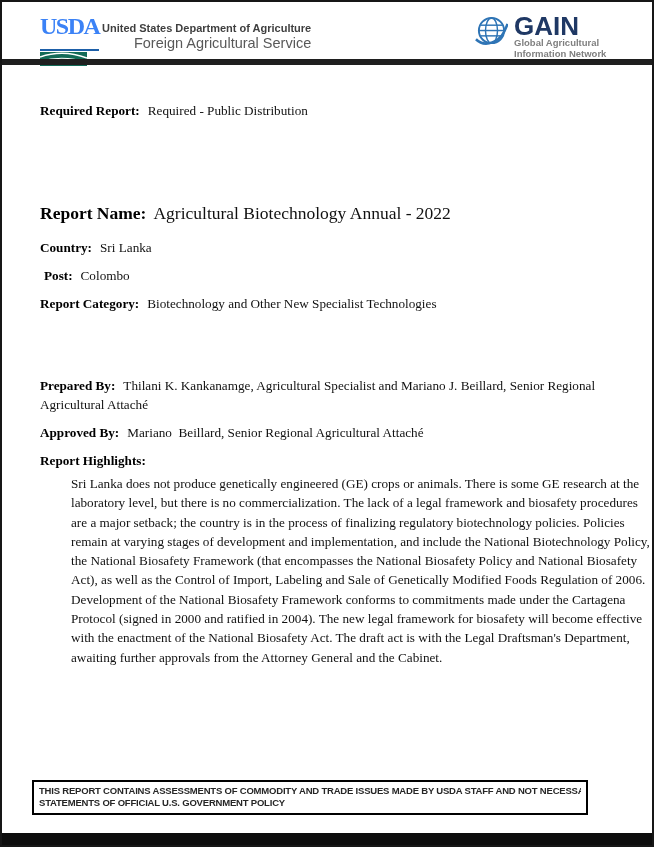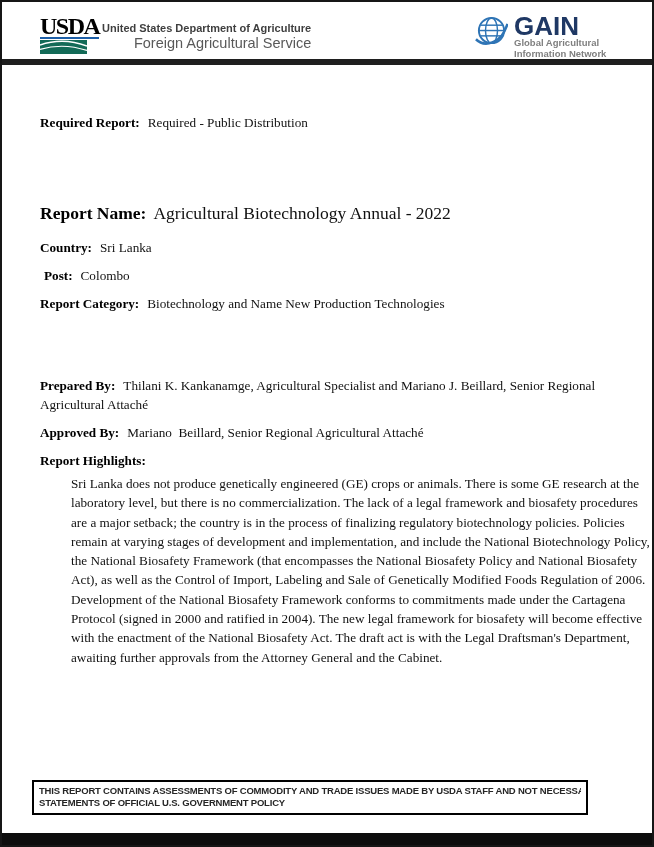--- a/index.html
+++ b/index.html
@@ -11,42 +11,42 @@
     background:#ffffff;
     font-family:"Liberation Serif", serif;
     color:#111;
     overflow:hidden;
   }
   
   .usda-logo{position:absolute;left:38px;top:13px;width:58px;}
   .usda-word{
     font-family:"Liberation Serif", serif;
     font-weight:bold;font-size:24px;line-height:22px;
-    letter-spacing:-1.5px;color:#000000;
-    border-bottom:2px solid #1d5fa8;display:inline-block;padding-bottom:0;
+    letter-spacing:-1.5px;color:#3b82f6;
+    border-bottom:2px solid #1d5fa8;display:inline-block;padding-bottom:12px;
   }
   .usda-field{display:block;margin-top:1px;}
   .dept{position:absolute;left:100px;top:20px;font-family:"Liberation Sans", sans-serif;text-align:right;}
   .dept-line1{font-size:11px;font-weight:bold;color:#3f3f3f;line-height:13px;}
   .dept-line2{font-size:14.5px;font-weight:400;color:#595959;line-height:17px;}
   .gain{position:absolute;left:473px;top:12px;display:flex;align-items:flex-start;}
   .gain-globe{margin-right:6px;margin-top:1px;}
   .gain-word{
     font-family:"Liberation Sans", sans-serif;font-weight:bold;
     font-size:26px;line-height:24px;color:#1f3864;letter-spacing:0px;
   }
   .gain-sub{font-family:"Liberation Sans", sans-serif;font-size:9.5px;font-weight:bold;
     color:#7f7f7f;line-height:10.5px;}
   .divider{position:absolute;left:0;top:57px;width:100%;height:6px;background:#1f1f1f;}
   
   .blk{position:absolute;font-size:13.2px;line-height:19.3px;}
   .lbl{font-weight:bold;color:#000;}
   .val{margin-left:8px;}
   .val-pre{white-space:pre-wrap;}
-  .meta-required{left:38px;top:111px;}
+  .meta-required{left:38px;top:99px;}
   .meta-date{left:402px;top:103px;}
   .meta-number{left:360px;top:131px;}
   .report-name{left:38px;top:200px;font-size:17.5px;line-height:22px;}
   .report-name .val{margin-left:7px;}
   .country{left:38px;top:236px;}
   .post{left:42px;top:264px;}
   .category{left:38px;top:292px;}
   .prepared{left:38px;top:374px;width:585px;}
   .approved{left:38px;top:421px;}
   .highlights-label{left:38px;top:449px;}
@@ -107,21 +107,21 @@
   <div class="blk report-name">
     <span class="lbl">Report Name:</span><span class="val">Agricultural Biotechnology Annual - 2022</span>
   </div>
   <div class="blk country">
     <span class="lbl">Country:</span><span class="val">Sri Lanka</span>
   </div>
   <div class="blk post">
     <span class="lbl">Post:</span><span class="val">Colombo</span>
   </div>
   <div class="blk category">
-    <span class="lbl">Report Category:</span><span class="val">Biotechnology and Name New Production Technologies</span>
+    <span class="lbl">Report Category:</span><span class="val">Biotechnology and Other New Specialist Technologies</span>
   </div>
 
   <div class="blk prepared">
     <span class="lbl">Prepared By:</span><span class="val">Thilani K. Kankanamge, Agricultural Specialist and Mariano J. Beillard, Senior Regional Agricultural Attaché</span>
   </div>
   <div class="blk approved">
     <span class="lbl">Approved By:</span><span class="val val-pre">Mariano  Beillard, Senior Regional Agricultural Attaché</span>
   </div>
 
   <div class="blk highlights-label">

